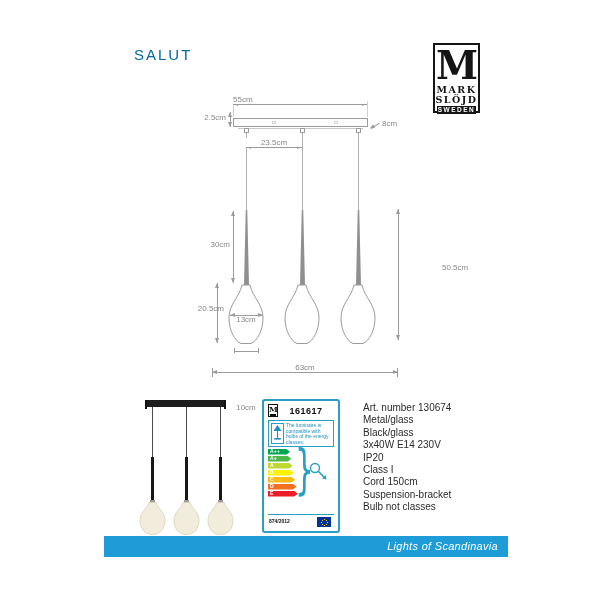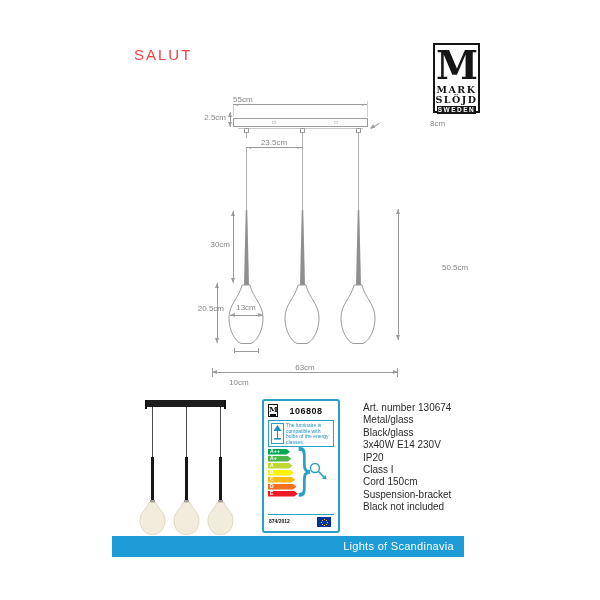--- a/index.html
+++ b/index.html
@@ -2,21 +2,21 @@
 <html><head>
 <meta charset="utf-8">
 <style>
   * { margin:0; padding:0; box-sizing:border-box; }
   html,body { background:#fff; }
   #canvas { position:relative; width:600px; height:600px; background:#fff;
             font-family:"Liberation Sans", sans-serif; overflow:hidden; }
 
   
   .page-title { position:absolute; left:134px; top:46px; font-size:15px;
-                letter-spacing:2px; color:#ef4444; }
+                letter-spacing:2px; color:#0369a1; }
 
   
   .logo { position:absolute; left:433px; top:43px; width:47px; height:70px;
           border:2px solid #151515; background:#fff; text-align:center; }
   .logo-m { font-family:"DejaVu Serif", serif; font-weight:bold; font-size:40px;
             line-height:40px; color:#151515; display:block; transform:scaleX(.95); }
   .logo-line { font-family:"DejaVu Serif", serif; font-weight:bold; font-size:9.5px;
                line-height:9.5px; letter-spacing:1.5px; color:#151515; display:block; }
   .logo-country { display:block; background:#151515; color:#fff; font-size:6.5px;
                   font-weight:bold; letter-spacing:1.5px; line-height:8px;
@@ -105,22 +105,22 @@
   .eu-stars { position:absolute; left:7px; top:5px; width:1px; height:1px;
     background:transparent;
     box-shadow:3px 0 0 #fc0, 2px 2px 0 #fc0, 0 3px 0 #fc0, -2px 2px 0 #fc0,
                -3px 0 0 #fc0, -2px -2px 0 #fc0, 0 -3px 0 #fc0, 2px -2px 0 #fc0; }
 
   
   .specs { position:absolute; left:363px; top:402px; color:#2b2b2b; }
   .spec-line { font-size:10px; line-height:12.4px; white-space:nowrap; }
 
   
-  .footer-bar { position:absolute; left:112px; top:536px; width:352px; height:21px;
-                text-align:right; }
+  .footer-bar { position:absolute; left:104px; top:536px; width:404px; height:21px;
+                text-align:right;font-style:italic; }
   .footer-bar span { font-size:11px; color:#fff; line-height:21px;
                      padding-right:10px; letter-spacing:.3px; }
 </style>
 </head>
 <body>
 
 <div id="canvas">
 
   <div class="page-title">SALUT</div>
 
@@ -140,21 +140,21 @@
 
     <div class="plate"></div>
     <div class="plate-lip"></div>
     <div class="plate-mark" style="left:272px;"></div>
     <div class="plate-mark" style="left:334px;"></div>
 
     <div class="vline dimv" style="left:230px; top:112px; height:15px;"></div>
     <div class="dim" style="left:192px; width:34px; top:113px; text-align:right;">2.5cm</div>
 
     <div class="diag8"></div>
-    <div class="dim" style="left:382px; top:119px;margin-left:48px;">8cm</div>
+    <div class="dim" style="left:382px; top:119px;">8cm</div>
 
     <div class="hanger" style="left:244px;"></div>
     <div class="hanger" style="left:300px;"></div>
     <div class="hanger" style="left:356px;"></div>
     <div class="cord-d" style="left:246px;"></div>
     <div class="cord-d" style="left:302px;"></div>
     <div class="cord-d" style="left:358px;"></div>
     <div class="rod-d" style="left:244px;"></div>
     <div class="rod-d" style="left:300px;"></div>
     <div class="rod-d" style="left:356px;"></div>
@@ -171,24 +171,24 @@
     <svg class="shade-d" style="left:339px;" width="38" height="61" viewBox="0 0 38 61">
       <path d="M15 1 C 12 14, 2 20, 2 34 C 2 47, 8 57, 14 59.5 L 24 59.5 C 30 57, 36 47, 36 34 C 36 20, 26 14, 23 1 Z" fill="#ffffff" stroke="#9b9b9b" stroke-width="1"></path>
     </svg>
 
     <div class="vline dimv" style="left:233px; top:211px; height:72px;"></div>
     <div class="dim" style="left:198px; width:32px; top:240px; text-align:right;">30cm</div>
 
     <div class="vline dimv" style="left:217px; top:283px; height:60px;"></div>
     <div class="dim" style="left:190px; width:34px; top:304px; text-align:right; background:transparent;">20.5cm</div>
 
-    <div class="dim" style="left:229px; width:34px; top:303px; text-align:center; background:transparent;">13cm</div>
+    <div class="dim" style="left:229px; width:34px; top:315px; text-align:center; background:transparent;">13cm</div>
     <div class="hline dimh" style="left:230px; top:315px; width:33px;"></div>
 
-    <div class="dim" style="left:229px; width:34px; top:334px; background:transparent;margin-top:44px;">10cm</div>
+    <div class="dim" style="left:229px; width:34px; top:359px; text-align:center; background:transparent;margin-top:44px;">10cm</div>
     <div class="vline" style="left:234px; top:348px; height:5px;"></div>
     <div class="vline" style="left:258px; top:348px; height:5px;"></div>
     <div class="hline" style="left:234px; top:351px; width:25px;"></div>
 
     <div class="vline dimv" style="left:398px; top:209px; height:131px;"></div>
     <div class="dim" style="left:402px; top:263px;padding-left:40px;">50.5cm</div>
 
     <div class="dim" style="left:212px; width:186px; top:363px; text-align:center;">63cm</div>
     <div class="vline" style="left:212px; top:368px; height:9px;"></div>
     <div class="vline" style="left:397px; top:368px; height:9px;"></div>
@@ -215,21 +215,21 @@
     <svg class="shade-p" style="left:207px;" width="27" height="33" viewBox="0 0 27 33">
       <path d="M10 0.5 C 8 7, 1 10, 1 18 C 1 27, 6 32.5, 13.5 32.5 C 21 32.5, 26 27, 26 18 C 26 10, 19 7, 17 0.5 Z" fill="#f2ecdc" stroke="#d9d0ba" stroke-width="0.8"></path>
     </svg>
   </div>
 
   <div class="elabel" style="border-color: rgb(40, 160, 197);">
     <div class="mini-logo">
       <span>M</span>
       <i class="mini-bar"></i>
     </div>
-    <div class="art-no">106808</div>
+    <div class="art-no">161617</div>
 
     <div class="einfo">
       <div class="lampbox">
         <svg width="9" height="17" viewBox="0 0 9 17">
           <path d="M4.5 0 L8.5 6 H0.5 Z" fill="#1d8fc0"></path>
           <rect x="4" y="6" width="1" height="7" fill="#1d8fc0"></rect>
           <rect x="1.2" y="13" width="6.6" height="1.6" fill="#1d8fc0"></rect>
         </svg>
       </div>
       <div class="einfo-text">The luminaire is compatible with bulbs of the energy classes:</div>
@@ -275,20 +275,20 @@
 
   <div class="specs" id="specs">
       <div class="spec-line">Art. number 130674</div>
       <div class="spec-line">Metal/glass</div>
       <div class="spec-line">Black/glass</div>
       <div class="spec-line">3x40W E14 230V</div>
       <div class="spec-line">IP20</div>
       <div class="spec-line">Class I</div>
       <div class="spec-line">Cord 150cm</div>
       <div class="spec-line">Suspension-bracket</div>
-      <div class="spec-line">Black not included</div>
+      <div class="spec-line">Bulb not classes</div>
     </div>
 
   <div class="footer-bar" style="background: rgb(30, 156, 216);">
     <span>Lights of Scandinavia</span>
   </div>
 
 </div>
 
 </body></html>

